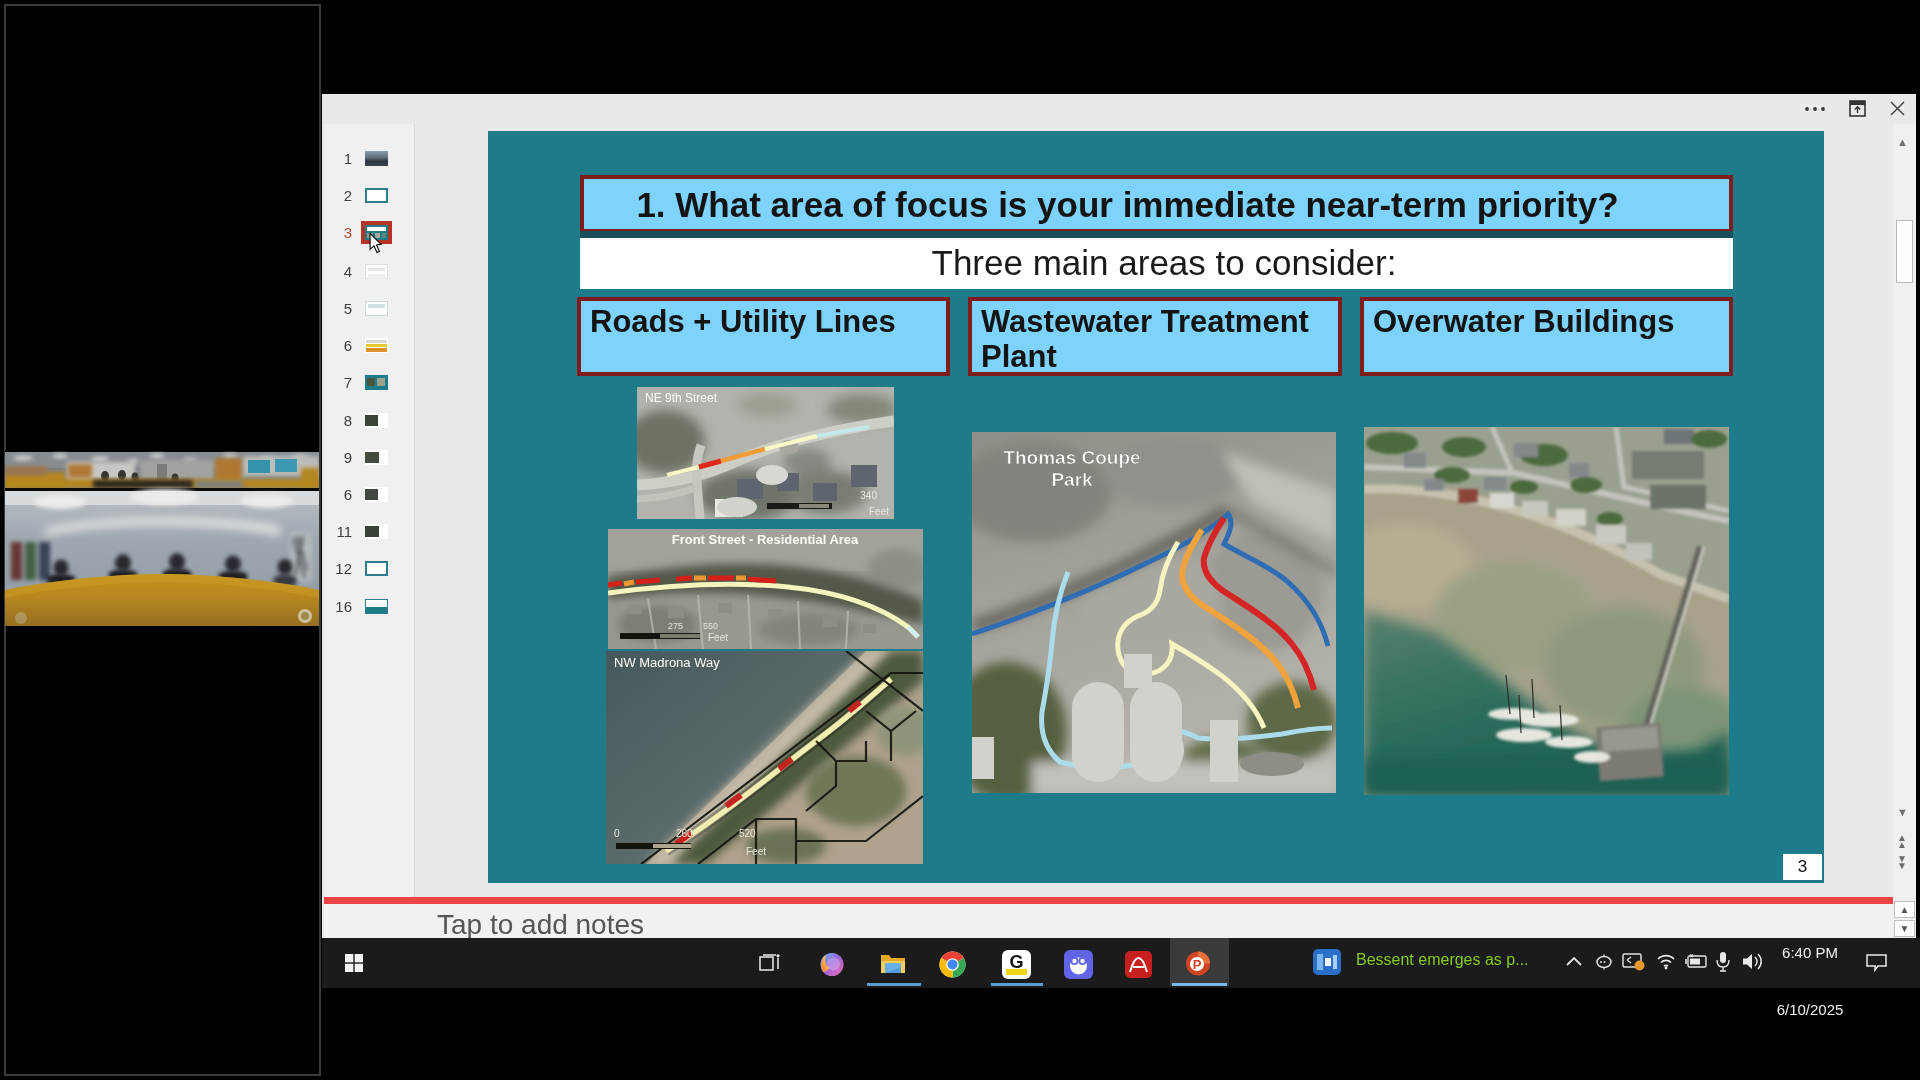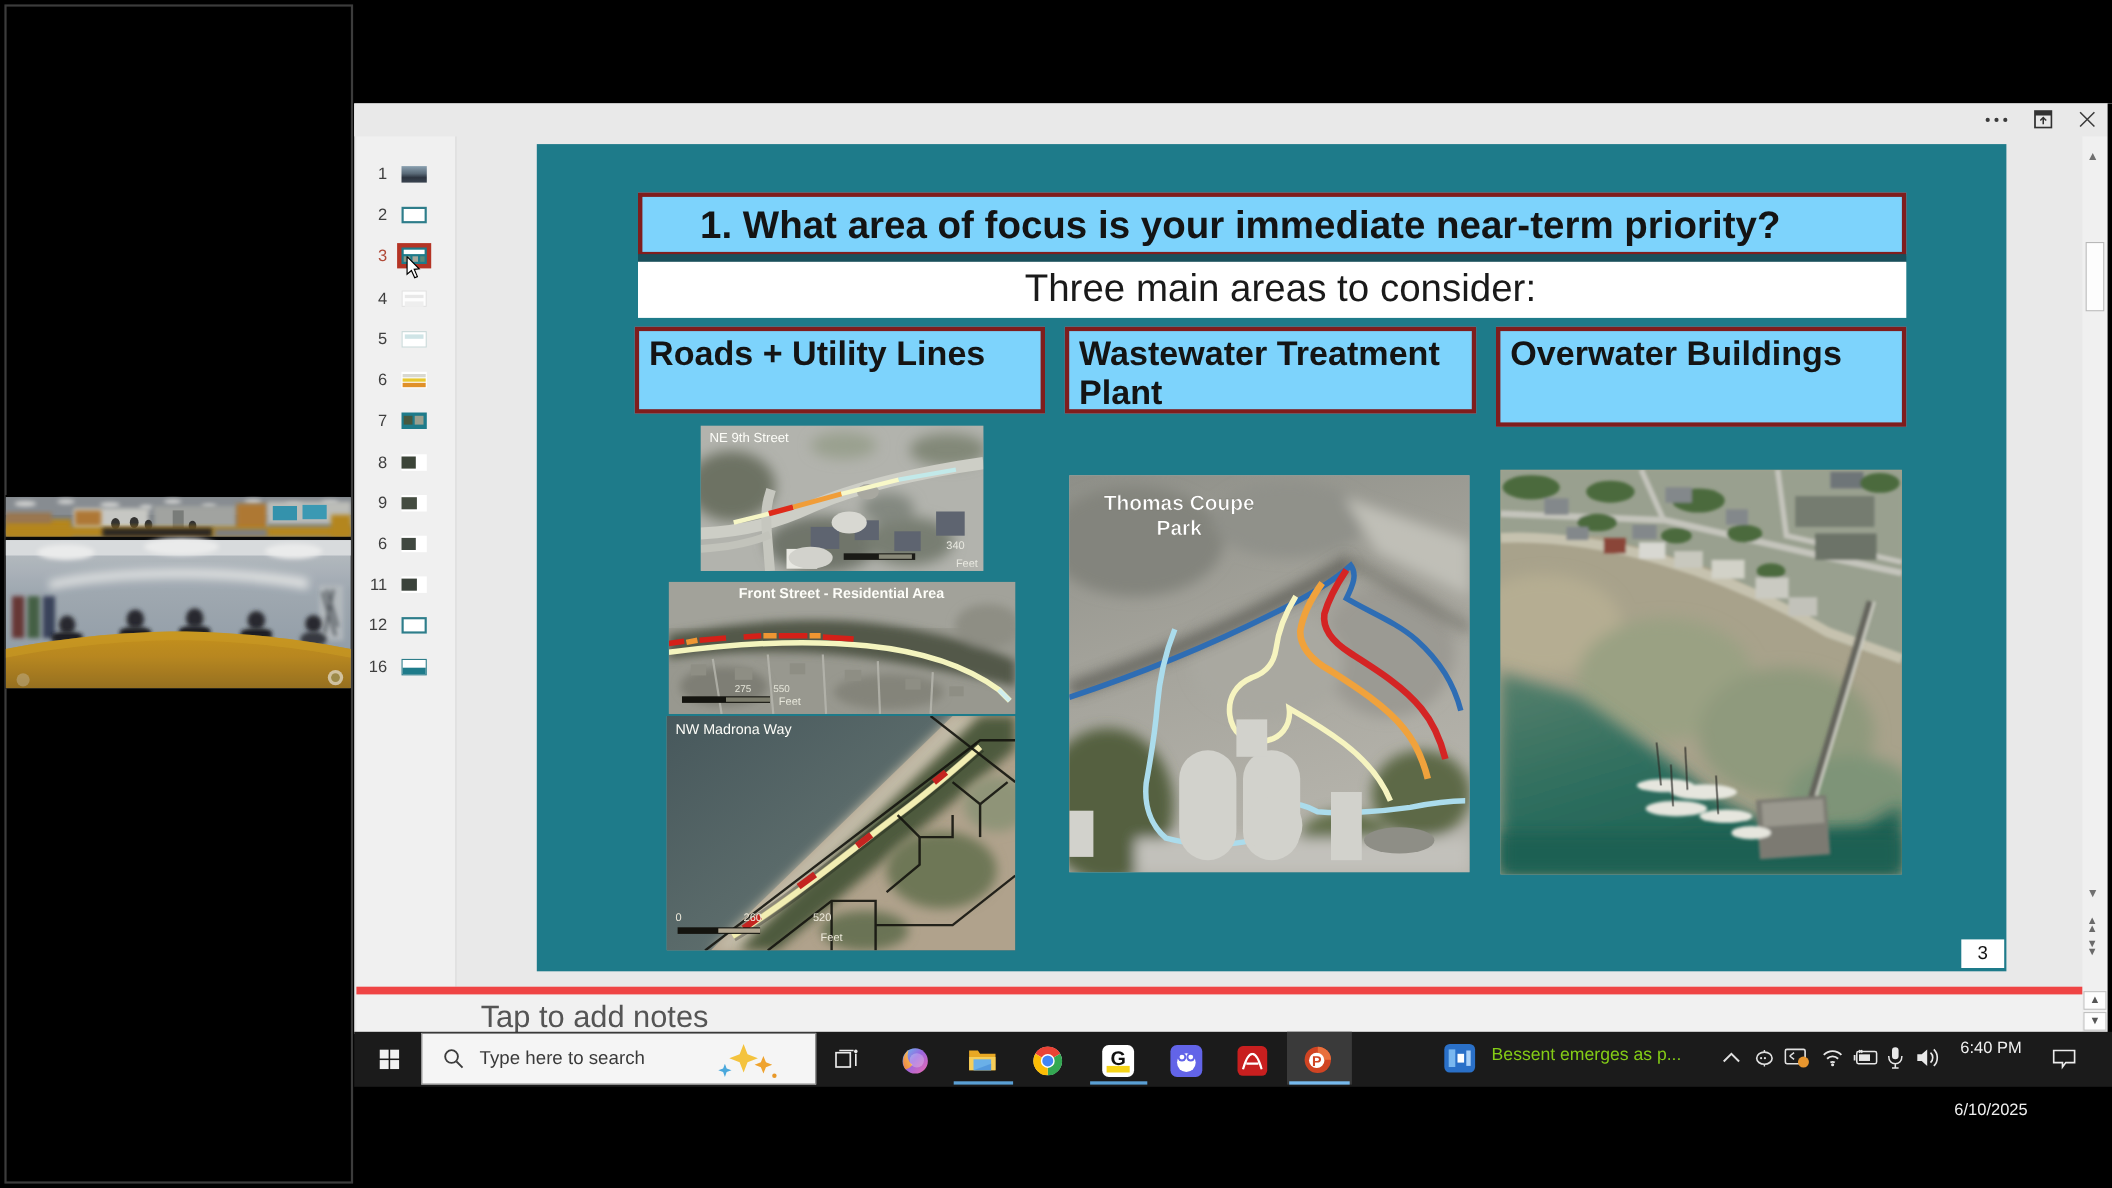--- a/index.html
+++ b/index.html
@@ -232,21 +232,21 @@
         <div class="abs" style="left:92px; top:100px; width:1153px; height:8px; background:#194f5b;"></div>
         <div class="wbox" style="left:92px; top:107px; width:1153px; height:51px; text-align:center;padding-left:15px;">
           <div style="font-size:35px; color:#1a1a1a; line-height:50px;">Three main areas to consider:</div>
         </div>
         <div class="bbox" style="left:480px; top:166px; width:374px; height:79px;">
           <div class="btxt">Wastewater Treatment Plant</div>
         </div>
         <div class="bbox" style="left:89px; top:166px; width:373px; height:79px;">
           <div class="btxt">Roads + Utility Lines</div>
         </div>
-        <div class="bbox" style="left:872px; top:166px; width:373px; height:91px;">
+        <div class="bbox" style="left:872px; top:166px; width:373px; height:79px;">
           <div class="btxt">Overwater Buildings</div>
         </div>
         <div id="imgA" class="abs" style="left:149px; top:256px; width:257px; height:132px; background:#b0b0aa; overflow:hidden;">
 <svg width="257" height="132" viewBox="0 0 257 132">
   <rect width="257" height="132" fill="#b2b3ad"></rect>
   <g filter="url(#blA)">
     <ellipse cx="28" cy="55" rx="40" ry="32" fill="#6d7264"></ellipse>
     <ellipse cx="110" cy="108" rx="50" ry="26" fill="#6f746a"></ellipse>
     <ellipse cx="190" cy="105" rx="40" ry="22" fill="#787e72"></ellipse>
     <ellipse cx="225" cy="22" rx="35" ry="15" fill="#828878"></ellipse>
@@ -527,33 +527,20 @@
     </div>
   </div>
 
   <div id="taskbar" class="abs">
     <svg class="abs" style="left:23px; top:16px;" width="18" height="18" viewBox="0 0 18 18">
       <rect x="0" y="0" width="8.3" height="8.3" fill="#f2f2f2"></rect>
         <rect x="9.7" y="0" width="8.3" height="8.3" fill="#f2f2f2"></rect>
       <rect x="0" y="9.7" width="8.3" height="8.3" fill="#f2f2f2"></rect>
         <rect x="9.7" y="9.7" width="8.3" height="8.3" fill="#f2f2f2"></rect>
     </svg>
-    <div class="abs" style="left:61px; top:1px; width:359px; height:47px; background:#f5f5f5; border:1px solid #888;">
-      <svg class="abs" style="left:19px; top:13px;" width="19" height="19" viewBox="0 0 19 19">
-        <circle cx="7.5" cy="7.5" r="5.8" fill="none" stroke="#3c3c3c" stroke-width="1.7"></circle>
-        <path d="M12,12 L17.5,17.5" stroke="#3c3c3c" stroke-width="1.7"></path>
-      </svg>
-      <div class="abs" style="left:52px; top:12px; font-size:17px; color:#3a3a3a;">Type here to search</div>
-      <svg class="abs" style="left:262px; top:8px;" width="75" height="34" viewBox="0 0 75 34">
-        <path d="M30,1 L33.6,10.4 L43,14 L33.6,17.6 L30,27 L26.4,17.6 L17,14 L26.4,10.4 Z" fill="#f4c33e"></path>
-        <path d="M48,12 L50.3,17.7 L56,20 L50.3,22.3 L48,28 L45.7,22.3 L40,20 L45.7,17.7 Z" fill="#efa32e"></path>
-        <path d="M13,19 L14.6,23.4 L19,25 L14.6,26.6 L13,31 L11.4,26.6 L7,25 L11.4,23.4 Z" fill="#4aa8dc"></path>
-        <circle cx="58" cy="30" r="2" fill="#e89828"></circle>
-      </svg>
-    </div>
     <svg class="abs" style="left:437px; top:15px;" width="22" height="22" viewBox="0 0 22 22">
       <rect x="1" y="4" width="13" height="13" fill="none" stroke="#ececec" stroke-width="1.5"></rect>
       <path d="M4,2 L17,2 M19,5 L19,16" stroke="#ececec" stroke-width="1.5"></path>
       <circle cx="19" cy="2.8" r="1.6" fill="#ececec"></circle>
     </svg>
     <svg class="abs" style="left:497px; top:13px;" width="26" height="26" viewBox="0 0 26 26">
       <defs>
         <linearGradient id="cop1" x1="0" y1="0" x2="1" y2="1">
             <stop offset="0" stop-color="#62c3ee"></stop>
             <stop offset="0.45" stop-color="#9a66e0"></stop>

